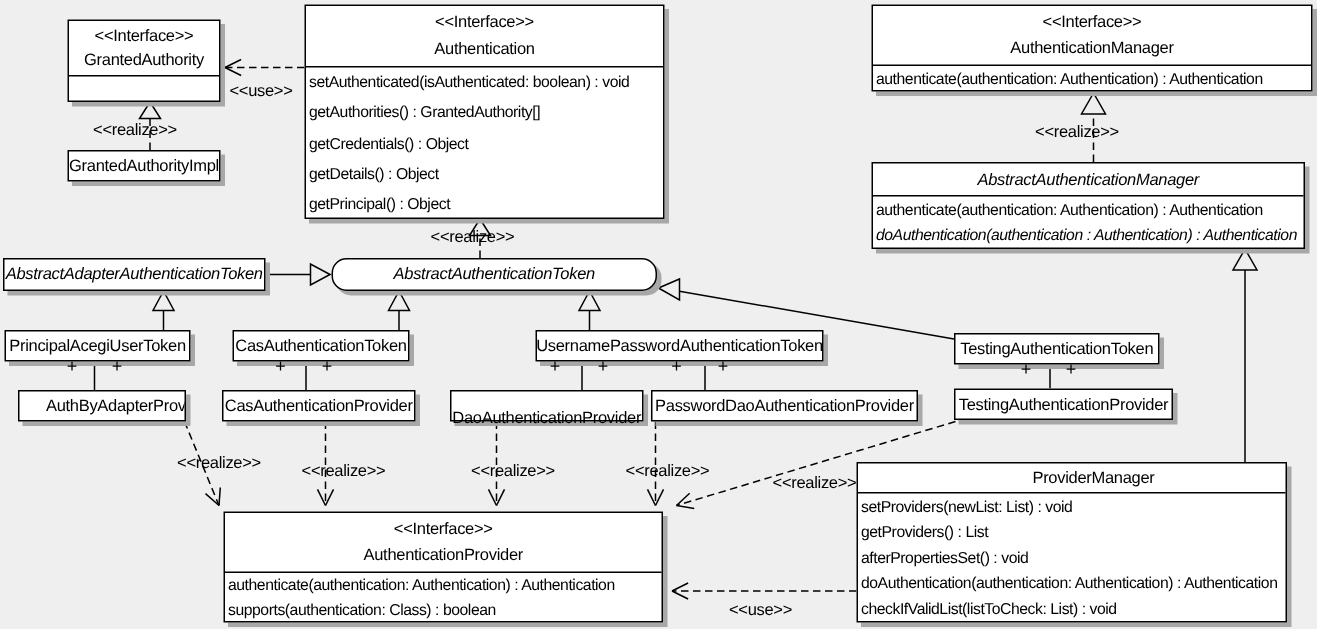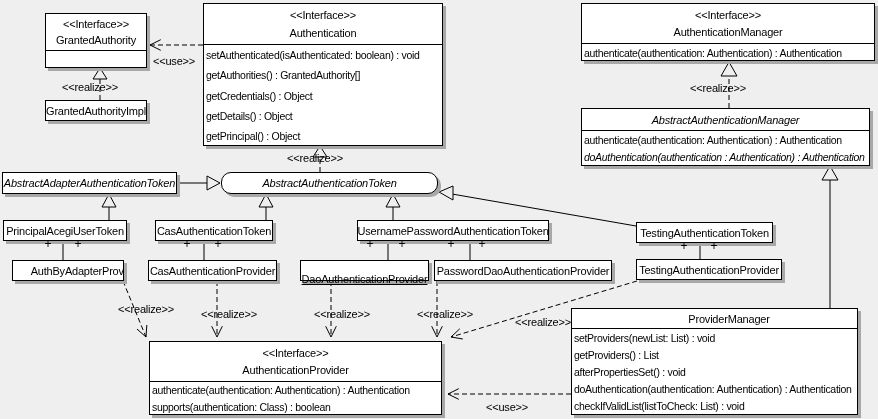--- a/index.html
+++ b/index.html
@@ -146,21 +146,21 @@
         <div class="ttl" style="height: 19px; padding-left: 36px;">
           <div>AuthByAdapterProvider</div>
         </div>
       </div>
       <div class="uml-class" style="left: 148px; top: 260px; width: 129px; height: 21px;">
         <div class="ttl" style="height: 19px;">
           <div>CasAuthenticationProvider</div>
         </div>
       </div>
       <div class="uml-class" style="left: 300px; top: 260px; width: 129px; height: 21px;">
-        <div class="ttl" style="height: 35px; text-decoration: underline;">
+        <div class="ttl" style="height: 35px;">
           <div>DaoAuthenticationProvider</div>
         </div>
       </div>
       <div class="uml-class" style="left: 434px; top: 260px; width: 178px; height: 21px;">
         <div class="ttl" style="height: 19px;">
           <div>PasswordDaoAuthenticationProvider</div>
         </div>
       </div>
       <div class="uml-class" style="left: 636px; top: 259px; width: 146px; height: 21px;">
         <div class="ttl" style="height: 19px;">

